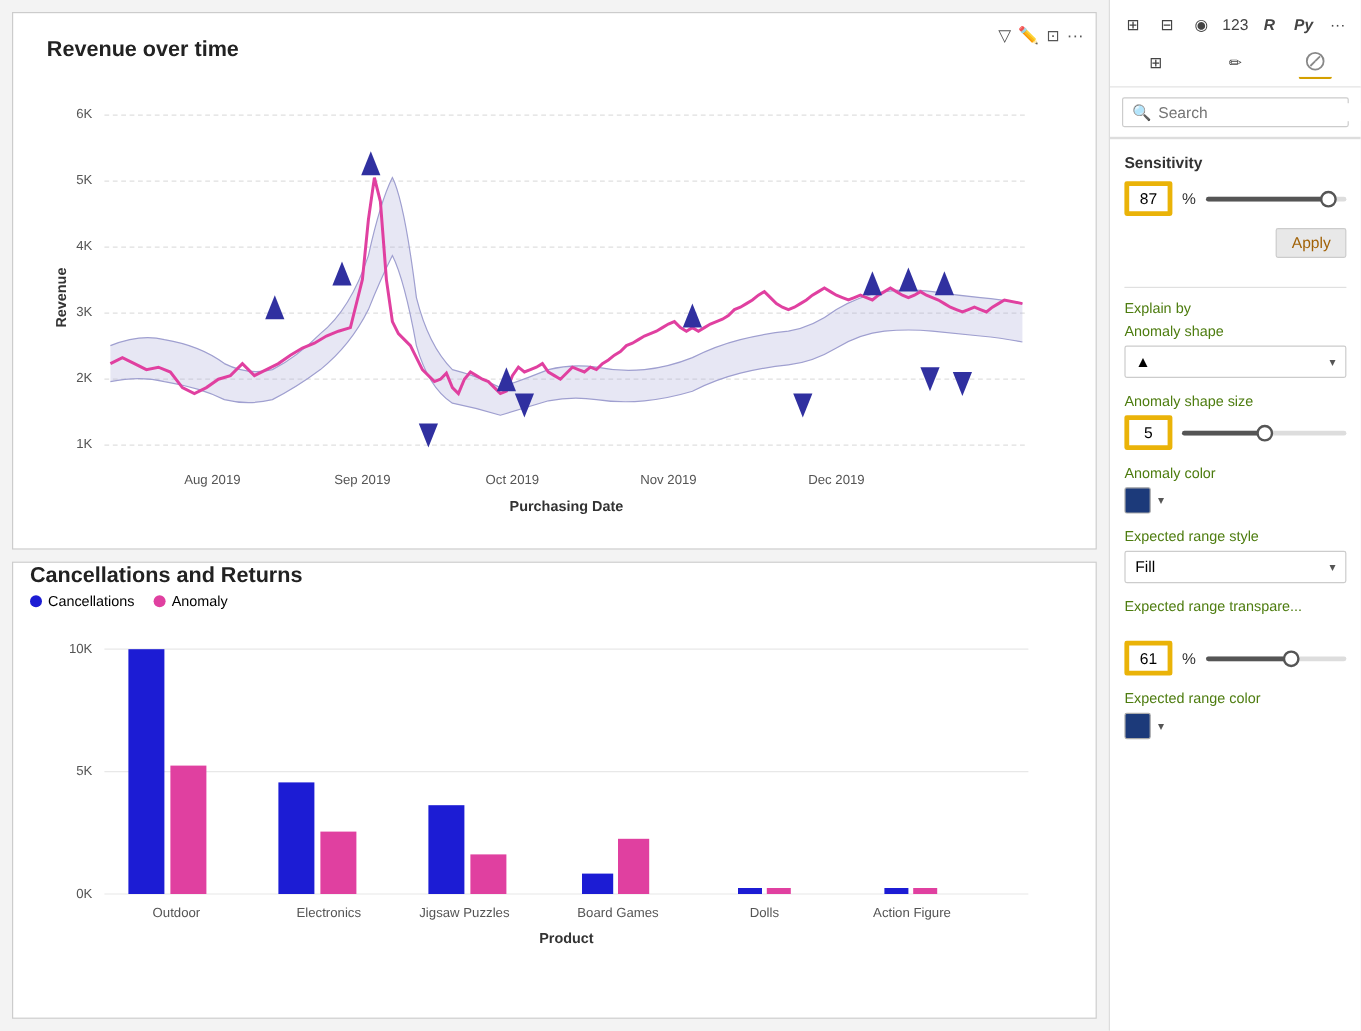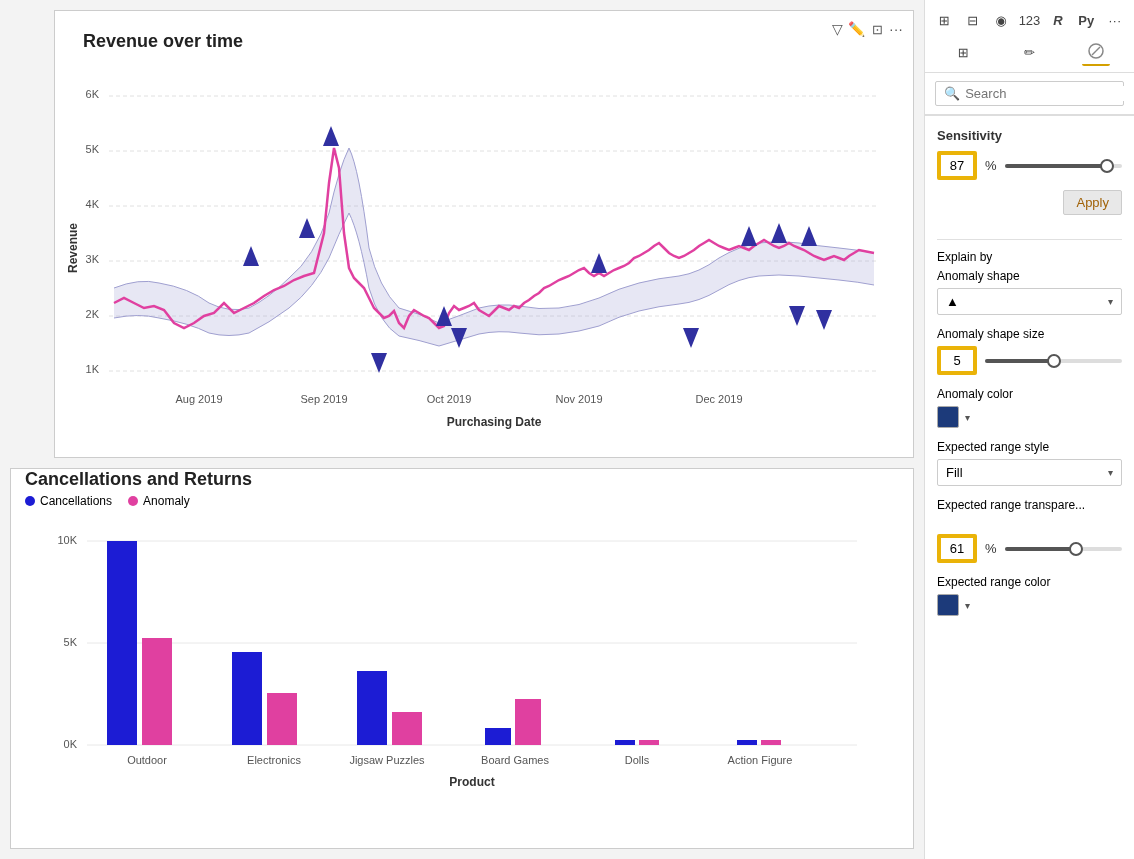--- a/index.html
+++ b/index.html
@@ -26,21 +26,20 @@
       font-size: 18px;
       font-weight: 600;
       padding: 10px 14px 6px;
       color: #222;
     }
     
     
     .line-chart-wrapper {
       position: relative;
       height: 539px;
-      margin-left: 44px;
     }
     
     .chart-icons-top {
       position: absolute;
       top: 10px;
       right: 10px;
       display: flex;
       gap: 6px;
       align-items: center;
     }
@@ -220,21 +219,21 @@
       padding: 8px;
       font-size: 12px;
       color: #888;
       text-align: center;
       margin-bottom: 12px;
       background: #fafafa;
     }
     
     .field-label {
       font-size: 12px;
-      color: #000000;
+      color: #4d7c0f;
       margin-bottom: 5px;
       font-weight: 500;
     }
     
     .select-box {
       border: 1px solid #ccc;
       border-radius: 2px;
       padding: 5px 8px;
       font-size: 13px;
       width: 100%;
@@ -406,21 +405,21 @@
 
 <div class="right-panel">
 
   <div class="toolbar-icons">
     <div class="icon-row">
       <div class="icon-btn" title="Table">⊞</div>
       <div class="icon-btn" title="Matrix">⊟</div>
       <div class="icon-btn" title="Card">◉</div>
       <div class="icon-btn" title="KPI">123</div>
       <div class="icon-btn" title="R Visual" style="font-weight:bold; font-style:italic;">R</div>
-      <div class="icon-btn" title="Python Visual" style="font-weight:bold;">Py</div>
+      <div class="icon-btn" title="Python Visual" style="font-weight:bold;font-style:italic;">Py</div>
       <div class="icon-btn">···</div>
     </div>
     <div class="icon-row">
       <div class="icon-btn">⊞</div>
       <div class="icon-btn">✏</div>
       <div class="icon-btn active" style="position:relative;">
         <svg width="18" height="18" viewBox="0 0 18 18">
           <circle cx="9" cy="9" r="7" fill="none" stroke="#888" stroke-width="1.5"></circle>
           <line x1="5" y1="13" x2="9" y2="9" stroke="#888" stroke-width="1.5"></line>
           <line x1="9" y1="9" x2="13" y2="5" stroke="#888" stroke-width="1.5"></line>

